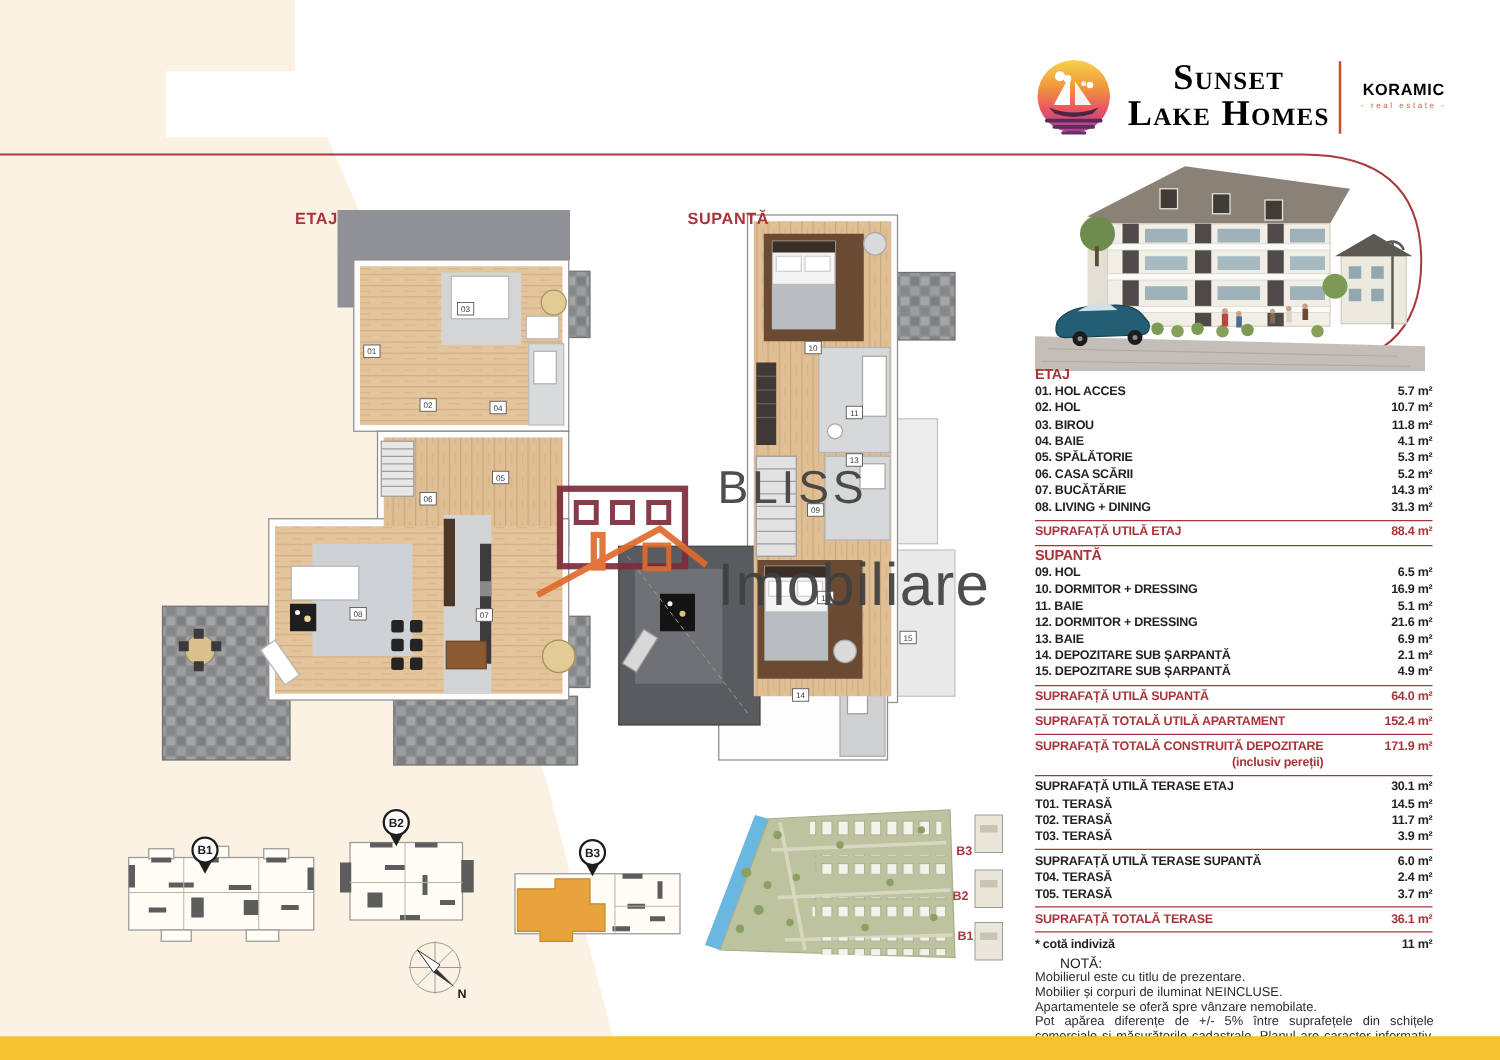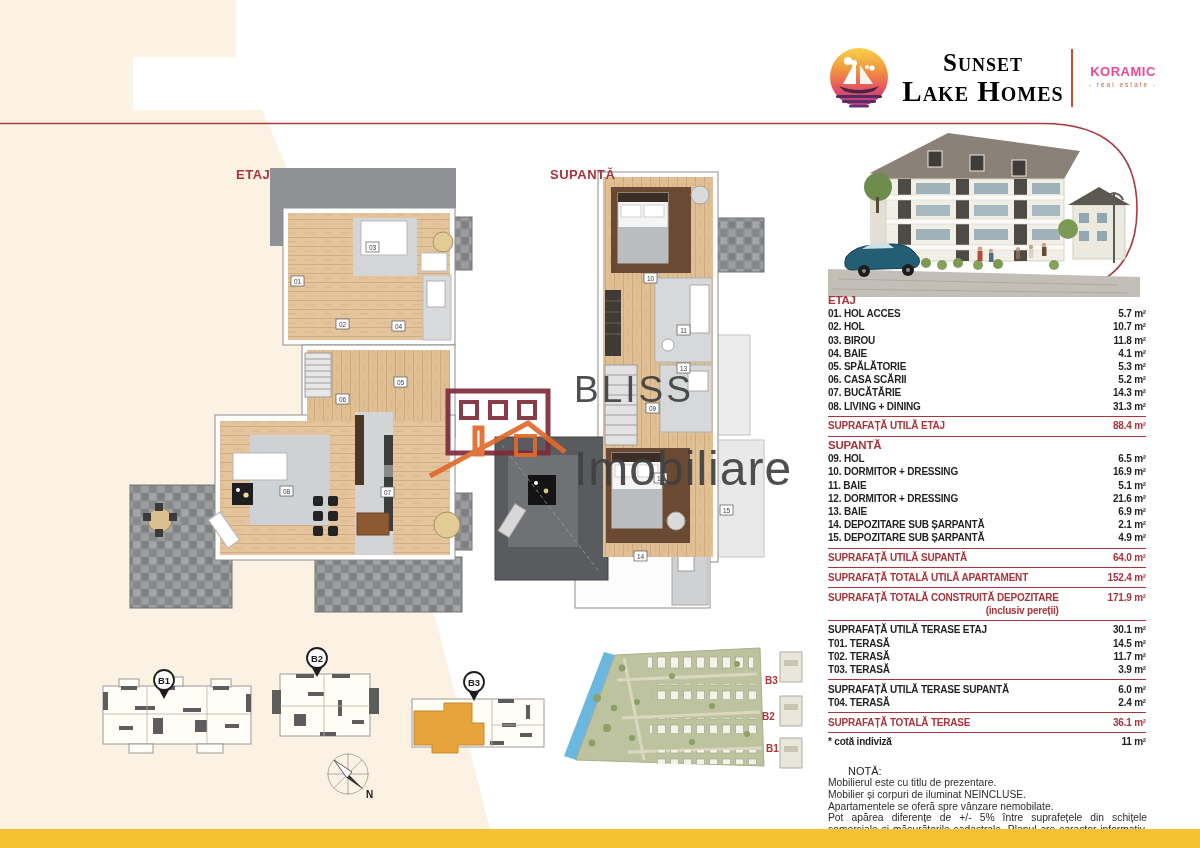--- a/index.html
+++ b/index.html
@@ -5,26 +5,26 @@
   html,body{margin:0;padding:0;background:#e9e9e9;}
   .page{position:relative;width:1200px;height:848px;background:#ffffff;overflow:hidden;
         font-family:"Liberation Sans",sans-serif;}
   .abs{position:absolute;}
   svg text{font-family:"Liberation Sans",sans-serif;}
 
   
   .brand-title{position:absolute;left:893px;top:48px;width:180px;text-align:center;
 making    color:#21252c;font-family:"Liberation Serif",serif;font-weight:700;}
   .brand-title .l1,.brand-title .l2{font-variant:small-caps;letter-spacing:1px;display:block;}
-  .brand-title .l1{font-size:25px;line-height:29px;}
+  .brand-title .l1{font-size:29px;line-height:29px;}
   .brand-title .l2{font-size:29px;line-height:28px;}
   .brand-divider{position:absolute;left:1071px;top:49px;height:58px;width:0;
     border-left:2px solid #c4502e;}
   .koramic{position:absolute;left:1083px;top:64px;width:80px;text-align:center;}
-  .koramic .kname{font-size:13px;font-weight:700;color:#ec4899;letter-spacing:.5px;}
+  .koramic .kname{font-size:13px;font-weight:700;color:#000000;letter-spacing:.5px;}
   .koramic .ktag{font-size:6.5px;color:#c2643c;letter-spacing:2px;margin-top:2px;}
 
   
   .plan-label{position:absolute;color:#a93439;font-weight:700;font-size:13px;letter-spacing:.5px;}
 
   
   .areas{position:absolute;left:828px;top:294px;width:318px;color:#221f1f;}
   .sec-header{font-size:11.5px;font-weight:700;color:#a93439;line-height:13.2px;letter-spacing:-.2px;}
   .t-row{display:flex;justify-content:space-between;align-items:flex-start;
          font-size:10px;font-weight:700;line-height:13.2px;letter-spacing:-.2px;}
@@ -484,20 +484,24 @@
       </div>
     <div class="t-line"></div>
     <div class="t-row">
         <span>SUPRAFAȚĂ UTILĂ TERASE SUPANTĂ</span>
         <span class="val">6.0 m²</span>
       </div>
     <div class="t-row">
         <span>T04. TERASĂ</span>
         <span class="val">2.4 m²</span>
       </div>
+    <div class="t-row">
+        <span>T05. TERASĂ</span>
+        <span class="val">3.7 m²</span>
+      </div>
     <div class="t-line"></div>
     <div class="t-row red">
         <span>SUPRAFAȚĂ TOTALĂ TERASE</span>
         <span class="val">36.1 m²</span>
       </div>
     <div class="t-line"></div>
     <div class="t-row">
         <span>* cotă indiviză</span>
         <span class="val">11 m²</span>
       </div>

